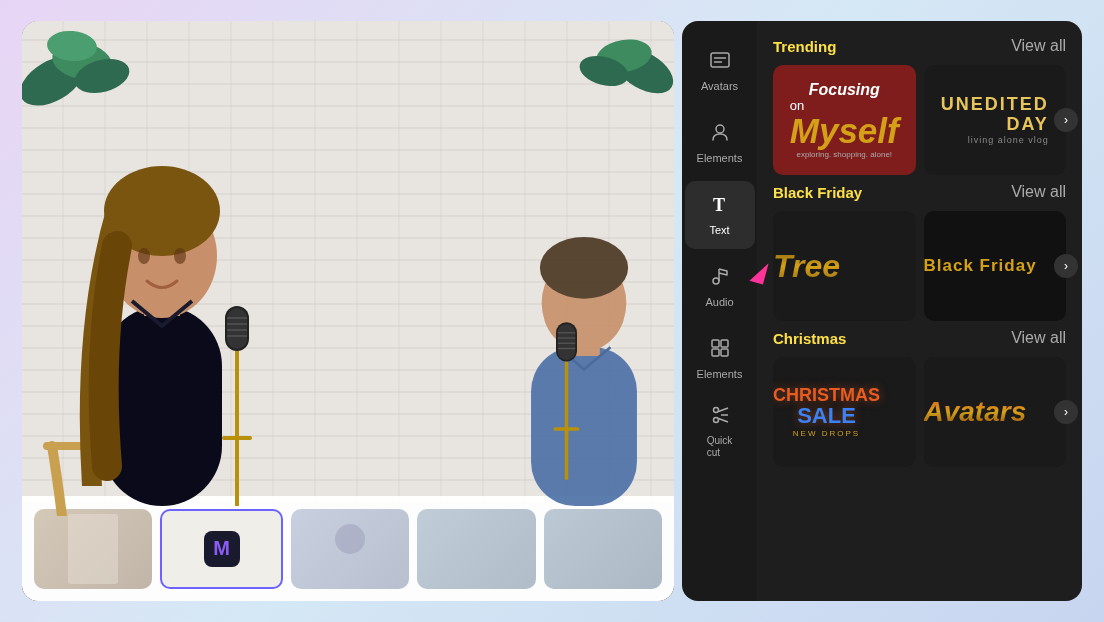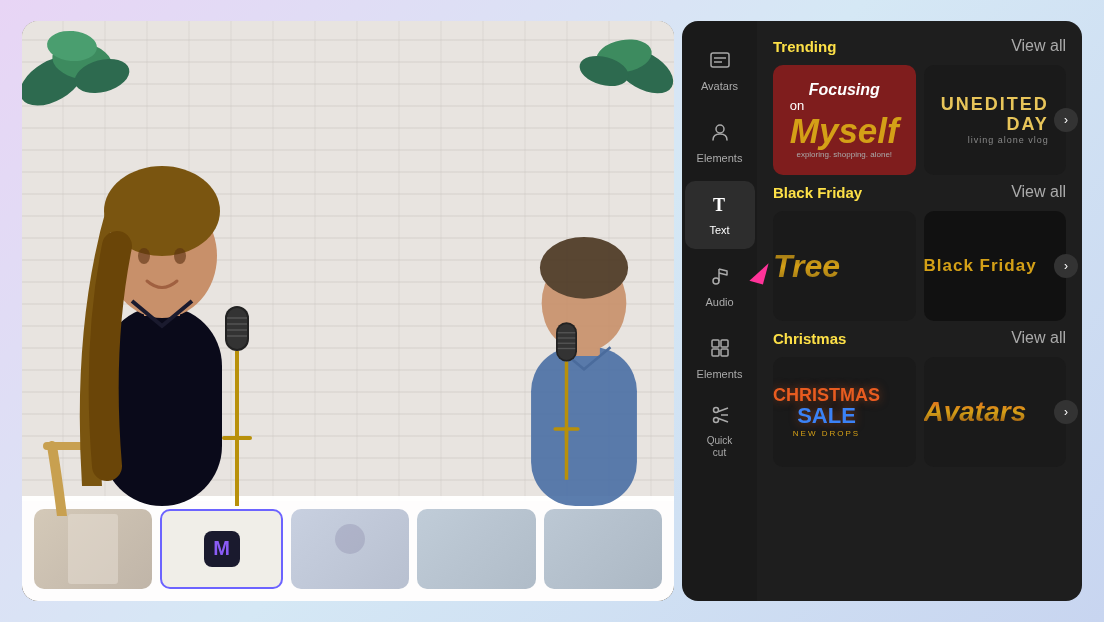--- a/index.html
+++ b/index.html
@@ -585,21 +585,21 @@
       <div class="nav-item">
         <div class="nav-icon">
           <svg width="22" height="22" viewBox="0 0 22 22" fill="none">
             <circle cx="7" cy="6" r="2.5" stroke="#aaa" stroke-width="1.5" fill="none"></circle>
             <circle cx="7" cy="16" r="2.5" stroke="#aaa" stroke-width="1.5" fill="none"></circle>
             <line x1="9.5" y1="7.5" x2="19" y2="4" stroke="#aaa" stroke-width="1.5"></line>
             <line x1="9.5" y1="14.5" x2="19" y2="18" stroke="#aaa" stroke-width="1.5"></line>
             <line x1="12" y1="11" x2="19" y2="11" stroke="#aaa" stroke-width="1.5"></line>
           </svg>
         </div>
-        <span class="nav-label" style="font-size:10px;text-align:center;line-height:1.2;">Quick<br>cut</span>
+        <span class="nav-label" style="font-size:10px;text-align:left;line-height:1.2;">Quick<br>cut</span>
       </div>
     </div>
 
     <div class="content-panel">
 
       <div class="section-header">
         <span class="section-title">Trending</span>
         <span class="view-all">View all</span>
       </div>
 

